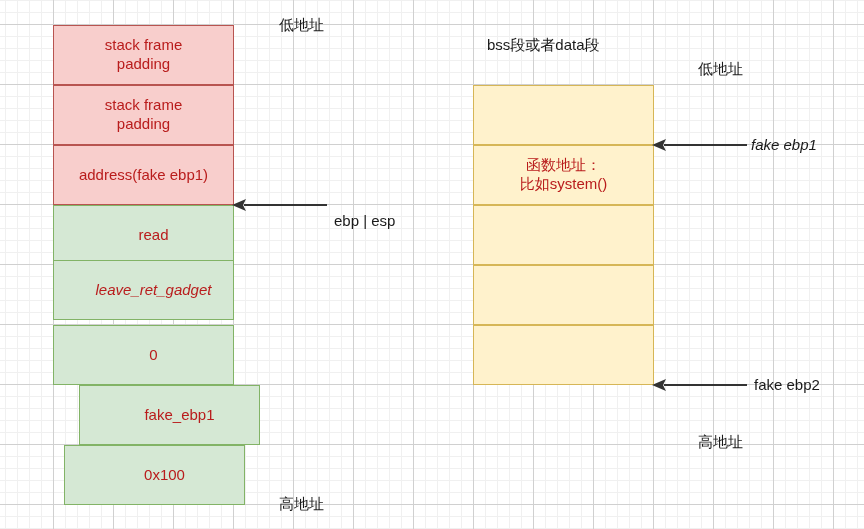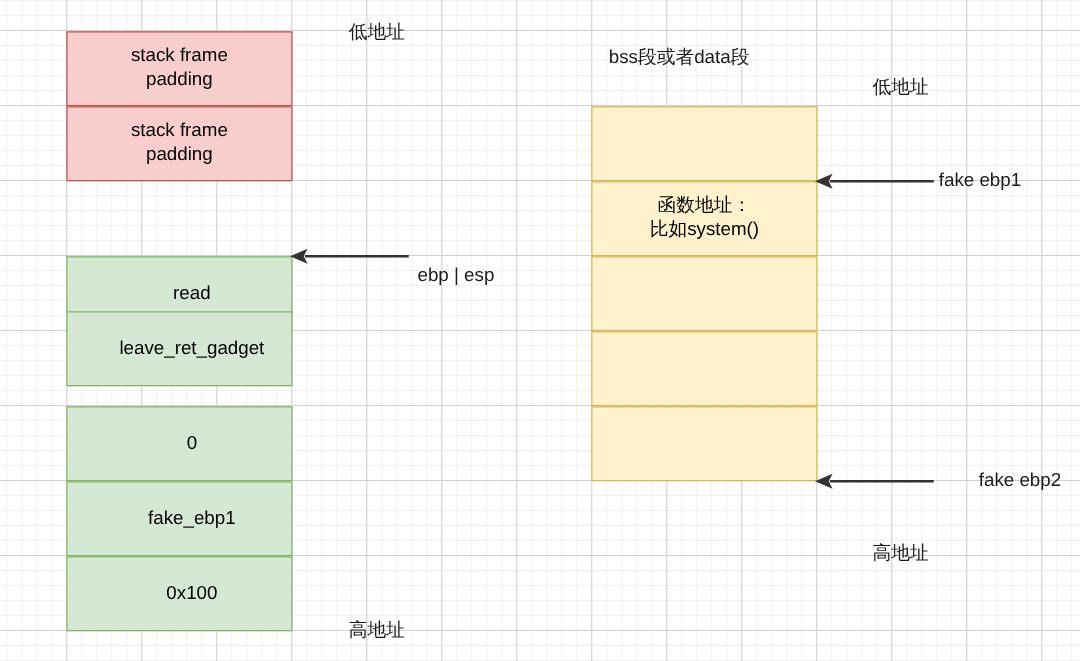--- a/index.html
+++ b/index.html
@@ -28,21 +28,21 @@
   }
 
   .stack-box {
     position: absolute;
     box-sizing: border-box;
     display: flex;
     align-items: center;
     justify-content: center;
     text-align: center;
     font-size: 15px;
-    color: #000000;
+    color: #b91c1c;
     line-height: 1.25;
     white-space: pre-line;
   }
 
   
   .cell-red {
     background: #f8cecc;
     border: 1px solid #b85450;
     left: 53px;
     width: 181px;
@@ -84,30 +84,31 @@
 <body>
 
 <div id="canvas">
 
   <div class="stack-box cell-red" style="top:25px;">stack frame
 padding</div>
 
   <div class="stack-box cell-red" style="top:85px;">stack frame
 padding</div>
 
+  <div class="stack-box cell-red" style="top:145px;">address(fake ebp1)</div>
 
   <div class="stack-box cell-green" style="top:205px;">read</div>
 
-  <div class="stack-box cell-green" style="top:249px;">leave_ret_gadget</div>
+  <div class="stack-box cell-green" style="top:260px;font-style:italic;">leave_ret_gadget</div>
 
   <div class="stack-box cell-green" style="top:325px;">0</div>
 
-  <div class="stack-box cell-green" style="top:385px;">fake_ebp1</div>
+  <div class="stack-box cell-green" style="top:385px;margin-left:26px;">fake_ebp1</div>
 
-  <div class="stack-box cell-green" style="top:445px;">0x100</div>
+  <div class="stack-box cell-green" style="top:445px;margin-left:11px;">0x100</div>
 
   <div class="stack-box cell-yellow" style="top:85px;"></div>
 
   <div class="stack-box cell-yellow" style="top:145px;">函数地址：
 比如system()</div>
 
   <div class="stack-box cell-yellow" style="top:205px;"></div>
 
   <div class="stack-box cell-yellow" style="top:265px;"></div>
 
@@ -118,23 +119,23 @@
   <div class="label" style="left:279px; top:495px;">高地址</div>
 
   <div class="label" style="left:334px; top:212px;">ebp | esp</div>
 
   <div class="label" style="left:487px; top:36px;">bss段或者data段</div>
 
   <div class="label" style="left:698px; top:60px;">低地址</div>
 
   <div class="label" style="left:698px; top:433px;">高地址</div>
 
-  <div class="label" style="left:751px; top:136px;">fake ebp1</div>
+  <div class="label" style="left:751px; top:136px;font-style:italic;">fake ebp1</div>
 
-  <div class="label" style="left:783px; top:376px;">fake ebp2</div>
+  <div class="label" style="left:754px; top:376px;">fake ebp2</div>
 
   <div class="arrow-group" style="left:232px; top:195px; width:96px; height:20px;">
     <svg width="96" height="20" viewBox="0 0 96 20">
       <line x1="95" y1="10" x2="12" y2="10" stroke="#333333" stroke-width="2"></line>
       <polygon points="0,10 14,4 11,10 14,16" fill="#333333"></polygon>
     </svg>
   </div>
 
   <div class="arrow-group" style="left:652px; top:135px; width:96px; height:20px;">
     <svg width="96" height="20" viewBox="0 0 96 20">

